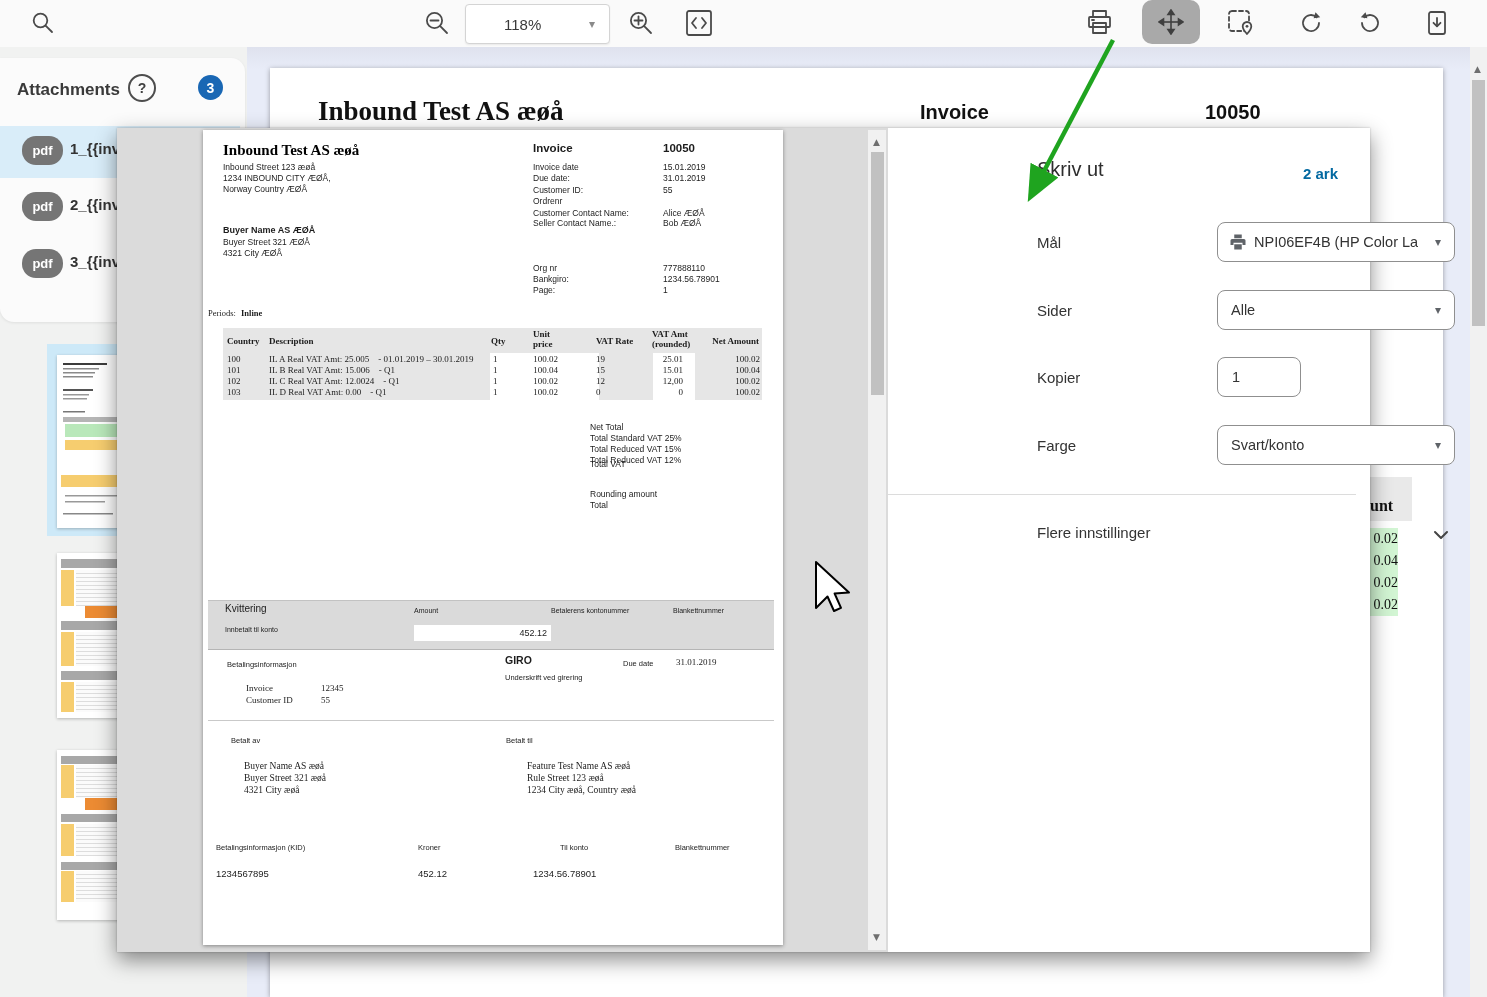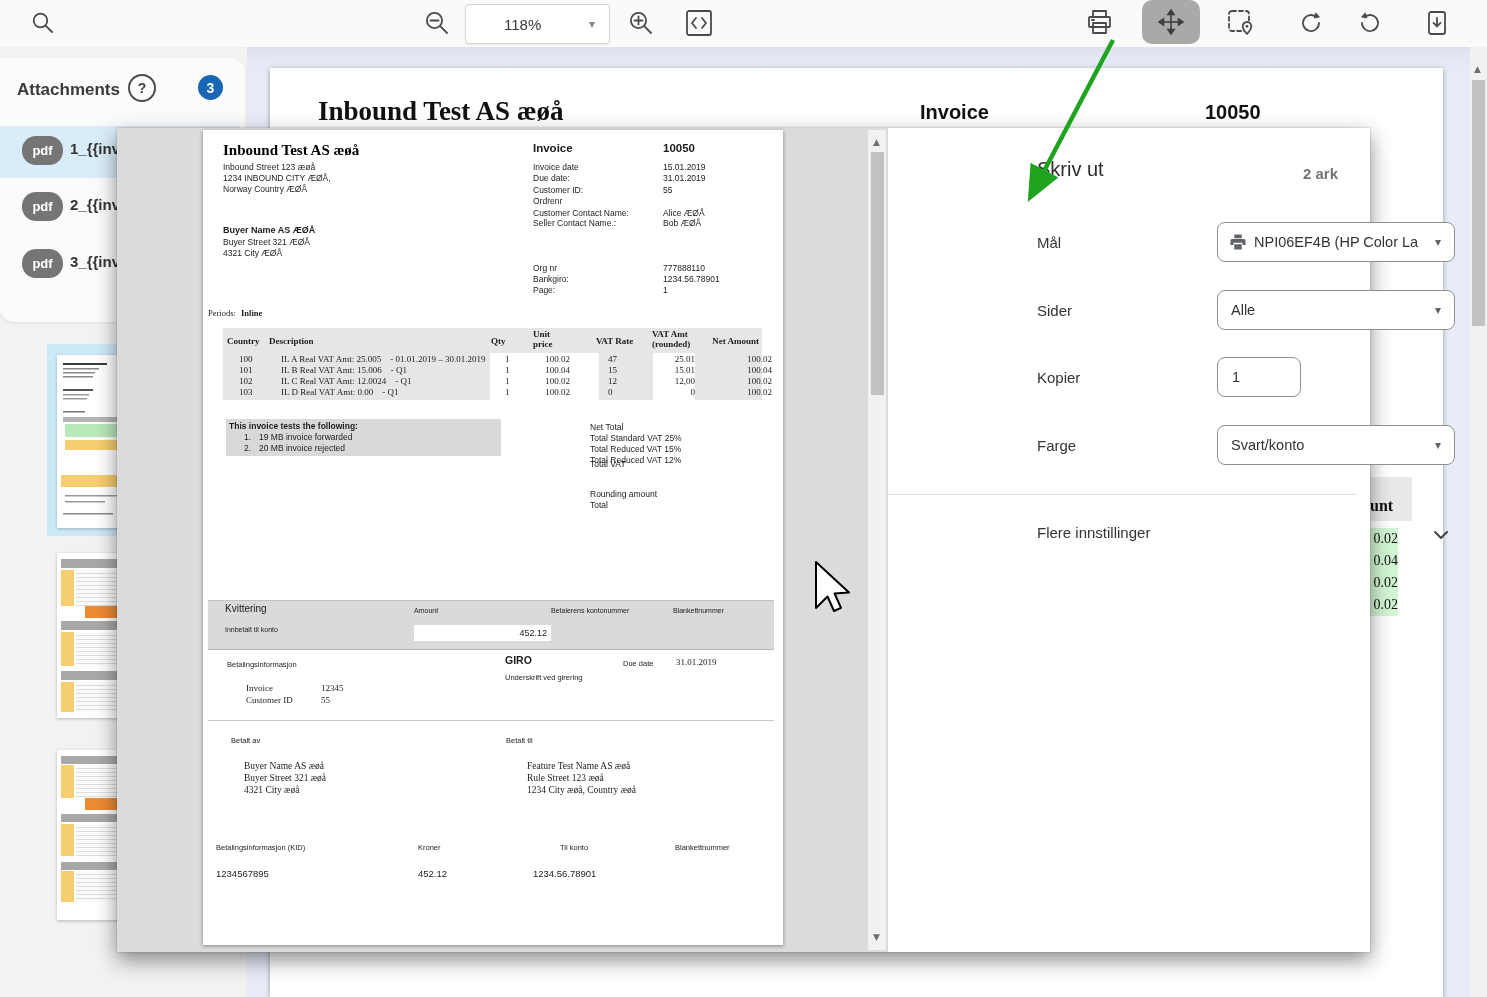--- a/index.html
+++ b/index.html
@@ -70,21 +70,21 @@
   #pv-buyer{position:absolute;left:20px;top:95px;font-weight:700;font-size:9px;}
   .ml{position:absolute;left:330px;white-space:nowrap;}
   .mv{position:absolute;left:460px;white-space:nowrap;}
   #pv-inv-label{position:absolute;left:330px;top:12px;font-size:11.5px;font-weight:700;}
   #pv-inv-num{position:absolute;left:460px;top:12px;font-size:11.5px;font-weight:700;}
   .th,.td{position:absolute;font-family:"Liberation Serif",serif;font-size:9px;}
   .th{font-weight:700;}
   #tbl-head-bg{position:absolute;left:20px;top:198px;width:539px;height:25px;background:#e6e6e6;}
   #tbl-rows-bg{position:absolute;left:20px;top:223px;width:539px;height:47px;
     background:linear-gradient(90deg,#e6e6e6 0 267px,#fff 267px 376px,#e6e6e6 376px 430px,#fff 430px 472px,#e6e6e6 472px 539px);}
-  .trow{position:absolute;left:12px;width:532px;height:11px;}
+  .trow{position:absolute;left:0;width:532px;height:11px;}
   .c-prod{left:24px;} .c-desc{left:66px;white-space:pre;}
   .c-qty{left:290px;} .c-unit{left:315px;width:40px;text-align:right;}
   .c-rate{left:393px;} .c-vamt{left:432px;width:48px;text-align:right;} .c-net{left:505px;width:52px;text-align:right;}
   #tests-box{position:absolute;left:23px;top:289px;width:275px;height:37px;background:#d9d9d9;}
   #tests-box .tt{position:absolute;left:3px;top:2px;font-weight:700;font-size:8.5px;}
   #tests-box .num{position:absolute;left:18px;font-size:8.5px;}
   #tests-box .itx{position:absolute;left:33px;font-size:8.5px;}
   .totrow{position:absolute;left:387px;font-size:8.5px;white-space:nowrap;}
   #kvit-band{position:absolute;left:5px;top:470px;width:566px;height:48px;background:#dadada;
     border-top:1px solid #c2c2c2;border-bottom:1px solid #b5b5b5;}
@@ -92,21 +92,21 @@
   #kvit-sub{position:absolute;left:22px;top:496px;font-size:7px;}
   .kvlbl{position:absolute;top:477px;font-size:7px;}
   #kvit-input{position:absolute;left:211px;top:495px;width:137px;height:16px;background:#fff;
     font-size:9px;text-align:right;line-height:16px;padding-right:4px;box-sizing:border-box;}
   .g75{font-size:7.5px;}
   #pv-line2{position:absolute;left:5px;top:590px;width:566px;border-top:1px solid #c9c9c9;}
   .pay-line{position:absolute;font-family:"Liberation Serif",serif;font-size:9.5px;line-height:12px;white-space:nowrap;}
 
   
   #st-title{position:absolute;left:149px;top:30px;font-size:20px;color:#2e2e2e;}
-  #st-sheets{position:absolute;right:32px;top:37px;font-size:15px;font-weight:600;color:#737373;}
+  #st-sheets{position:absolute;right:32px;top:37px;font-size:15px;font-weight:600;color:#0369a1;}
   .st-label{position:absolute;left:149px;font-size:15px;color:#333;}
   .st-ctl{position:absolute;left:329px;width:238px;height:40px;border:1px solid #8f8f8f;border-radius:8px;
     box-sizing:border-box;display:flex;align-items:center;font-size:14.5px;color:#333;cursor:pointer;background:#fff;}
   .st-ctl .caret{position:absolute;right:13px;color:#5f6368;font-size:12px;}
   .st-ctl .txt{margin-left:13px;white-space:nowrap;overflow:hidden;}
   #ctl-dest .txt{margin-left:36px;}
   #ctl-dest svg{position:absolute;left:11px;}
   #st-copies{position:absolute;left:329px;width:84px;height:40px;border:1px solid #8f8f8f;border-radius:8px;
     box-sizing:border-box;font-size:14.5px;color:#333;padding-left:14px;font-family:"Liberation Sans",sans-serif;background:#fff;}
   #st-divider{position:absolute;left:0px;top:366px;width:468px;border-top:1px solid #dcdcdc;}
@@ -320,21 +320,21 @@
         <span class="th" style="left:330px;top:199px;width:34px">Unit price</span>
         <span class="th" style="left:393px;top:206px">VAT Rate</span>
         <span class="th" style="left:449px;top:199px;width:56px">VAT Amt (rounded)</span>
         <span class="th" style="left:500px;top:206px;width:56px;text-align:right">Net Amount</span>
 
         <div class="trow" style="top:224px">
           <span class="td c-prod">100</span>
             <span class="td c-desc">IL A Real VAT Amt: 25.005    - 01.01.2019 – 30.01.2019</span>
             <span class="td c-qty">1</span>
             <span class="td c-unit">100.02</span>
-            <span class="td c-rate">47</span>
+            <span class="td c-rate">19</span>
             <span class="td c-vamt">25.01</span>
             <span class="td c-net">100.02</span>
         </div>
         <div class="trow" style="top:235px">
           <span class="td c-prod">101</span>
             <span class="td c-desc">IL B Real VAT Amt: 15.006    - Q1</span>
             <span class="td c-qty">1</span>
             <span class="td c-unit">100.04</span>
             <span class="td c-rate">15</span>
             <span class="td c-vamt">15.01</span>
@@ -352,27 +352,20 @@
         <div class="trow" style="top:257px">
           <span class="td c-prod">103</span>
             <span class="td c-desc">IL D Real VAT Amt: 0.00    - Q1</span>
             <span class="td c-qty">1</span>
             <span class="td c-unit">100.02</span>
             <span class="td c-rate">0</span>
             <span class="td c-vamt">0</span>
             <span class="td c-net">100.02</span>
         </div>
 
-        <div id="tests-box">
-          <span class="tt">This invoice tests the following:</span>
-          <span class="num" style="top:13px">1.</span>
-          <span class="itx" style="top:13px">19 MB invoice forwarded</span>
-          <span class="num" style="top:24px">2.</span>
-          <span class="itx" style="top:24px">20 MB invoice rejected</span>
-        </div>
 
         <span class="totrow" style="top:292px">Net Total</span>
         <span class="totrow" style="top:303px">Total Standard VAT 25%</span>
         <span class="totrow" style="top:314px">Total Reduced VAT 15%</span>
         <span class="totrow" style="top:325px">Total Reduced VAT 12%</span>
         <span class="totrow" style="top:329px">Total VAT</span>
         <span class="totrow" style="top:359px">Rounding amount</span>
         <span class="totrow" style="top:370px">Total</span>
 
         <div id="kvit-band"></div>

